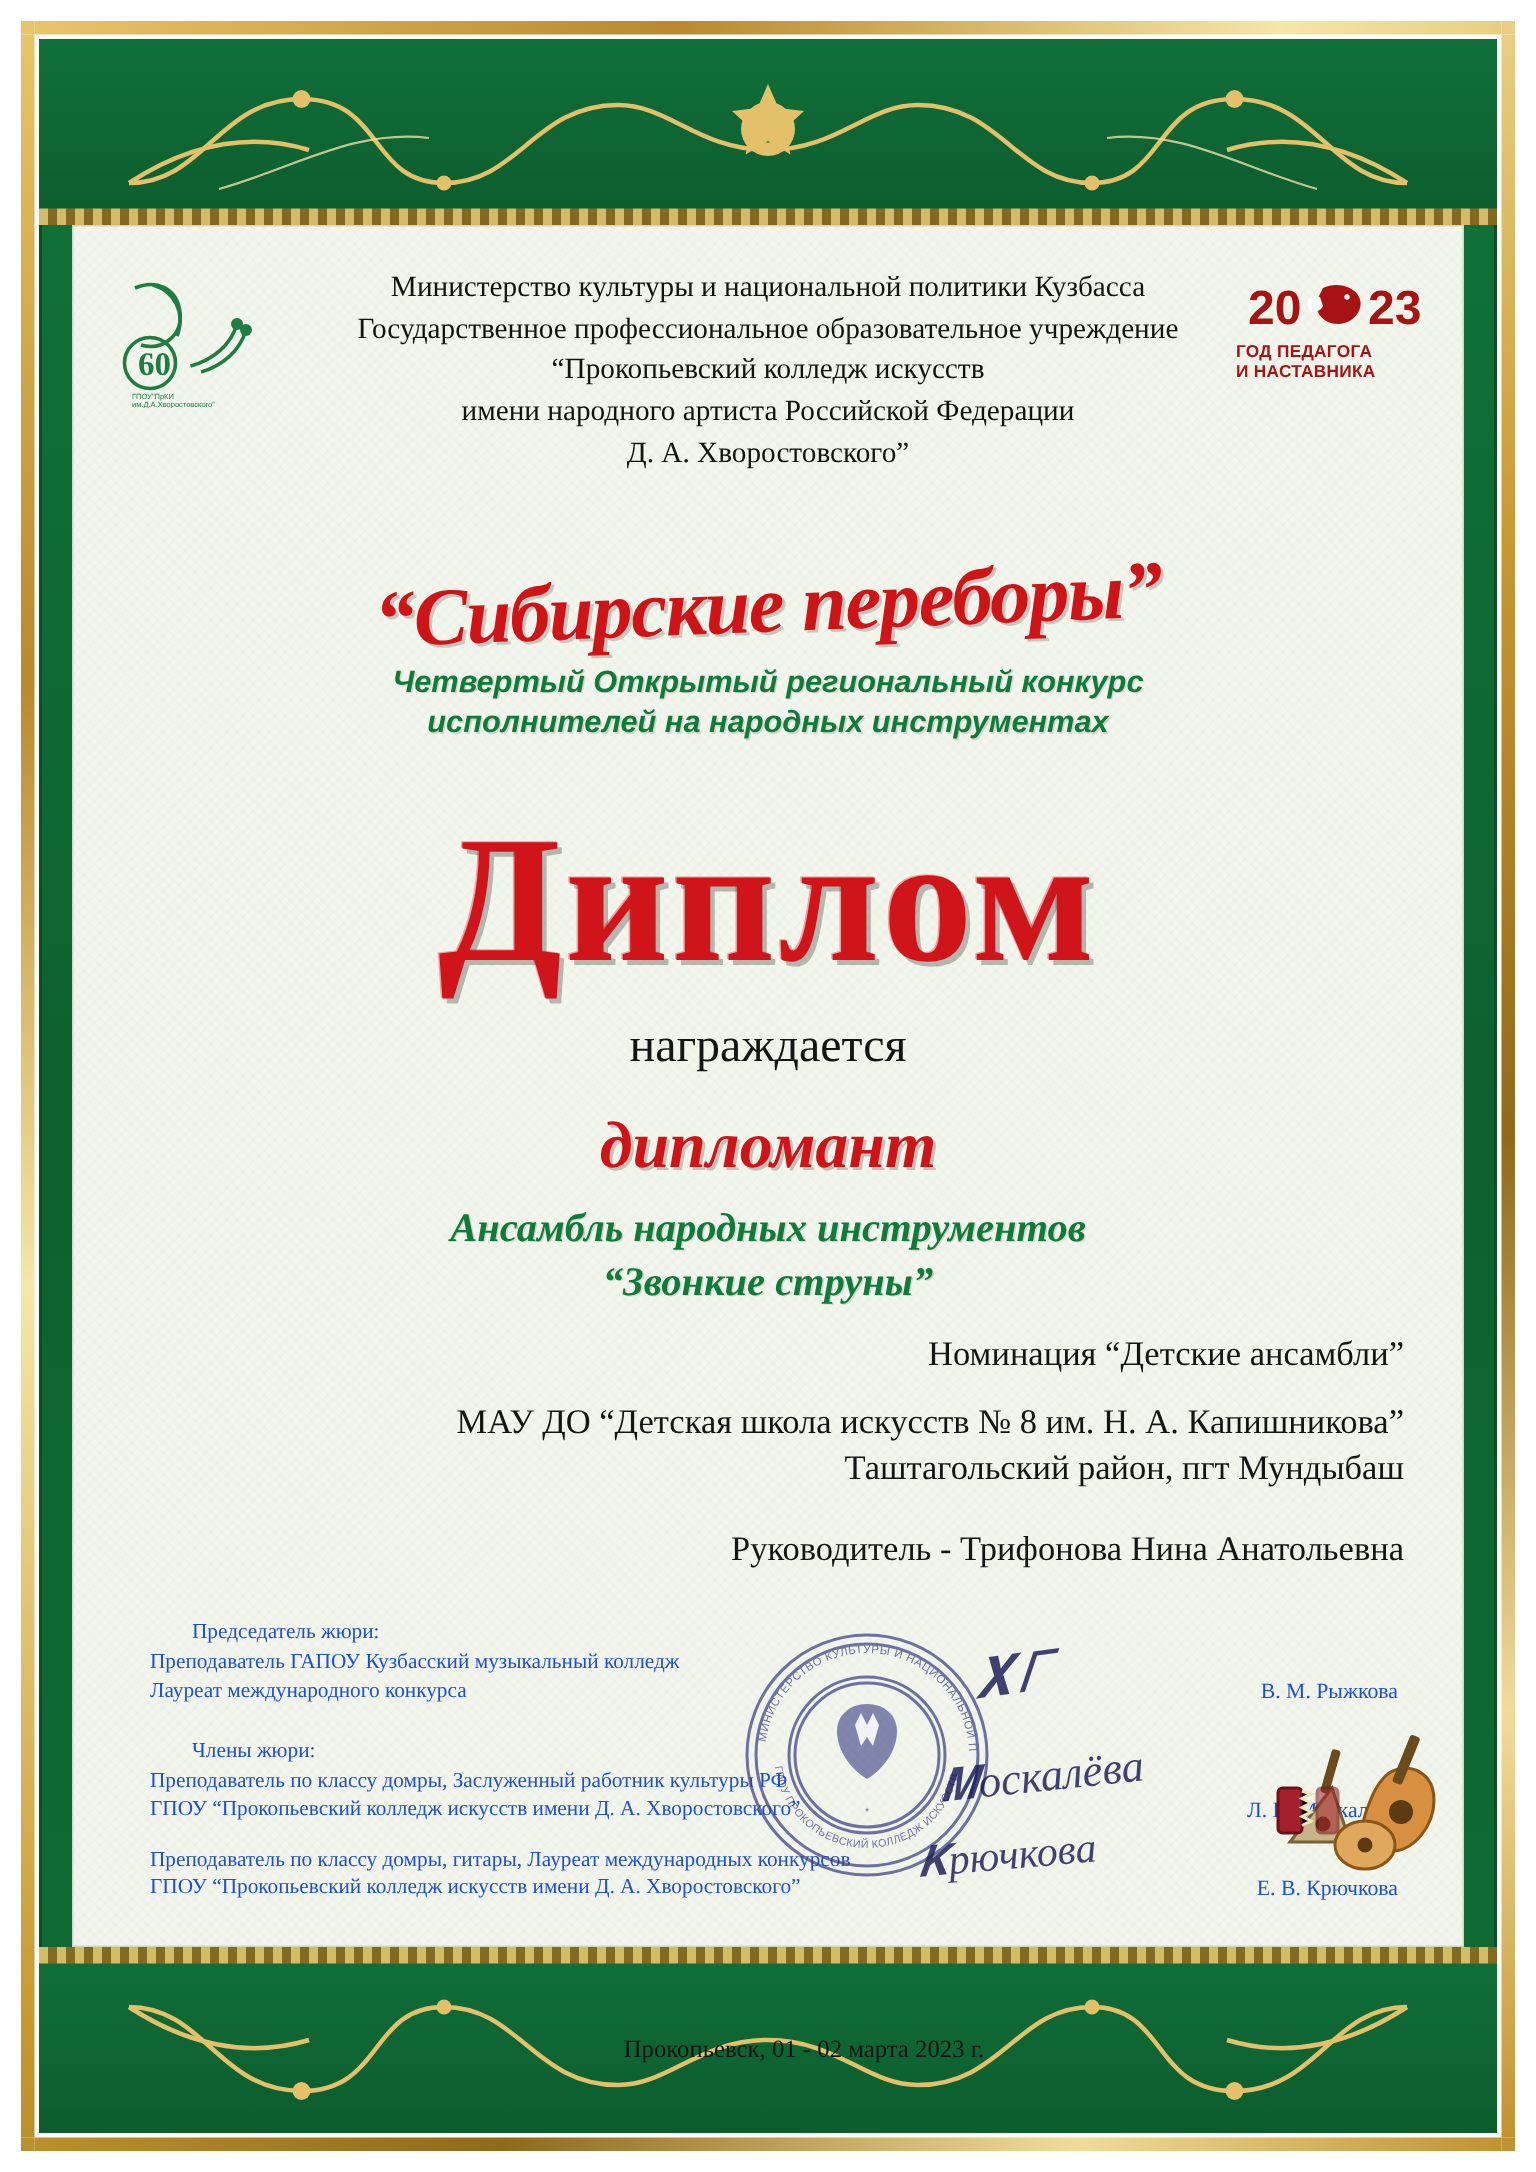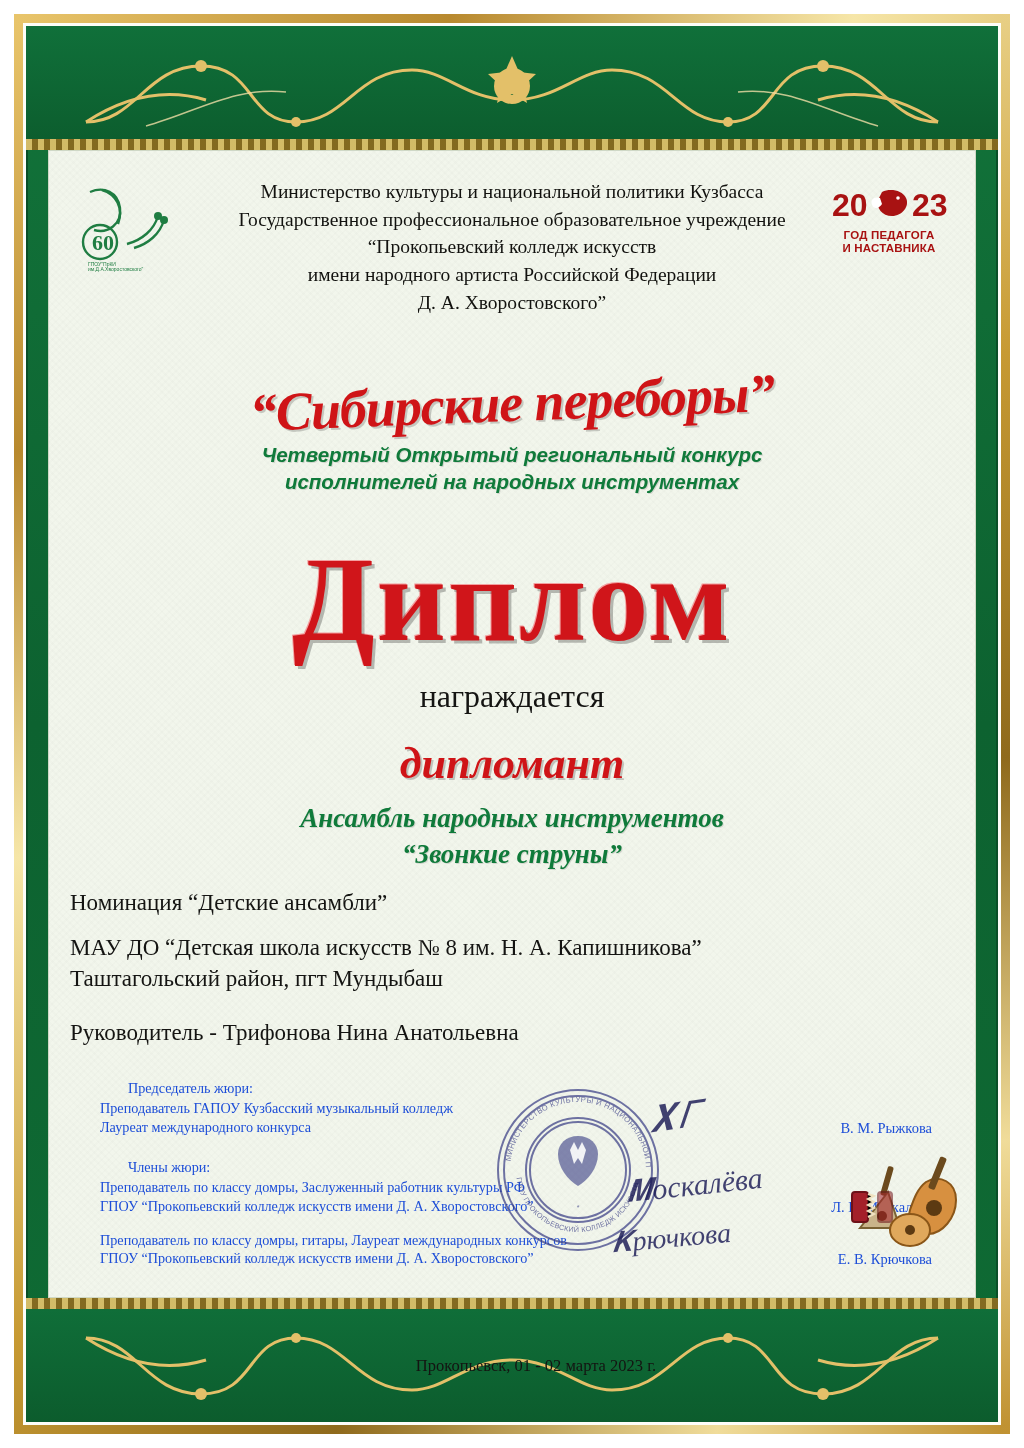--- a/index.html
+++ b/index.html
@@ -90,21 +90,21 @@
     top: 182px;
     width: 110px;
     height: 90px;
   }
   .logo-right {
     position: absolute;
     right: 70px;
     top: 182px;
     width: 130px;
     height: 96px;
-    text-align: center;
+    text-align: left;
   }
   .year-sub {
     font-family: "Liberation Sans", sans-serif;
     font-weight: bold;
     font-size: 11.5px;
     color: #a81212;
     line-height: 1.15;
     margin-top: 5px;
     letter-spacing: .2px;
   }
@@ -177,22 +177,22 @@
     font-family: "Liberation Serif", serif;
     font-style: italic;
     font-weight: bold;
     font-size: 27px;
     line-height: 1.35;
     color: #0f7a3a;
     text-shadow: 1px 1px 0 rgba(0,0,0,.12);
   }
   .details {
     position: absolute;
-    left: 70px; right: 55px; top: 890px;
-    text-align: left;
+    left: 70px; right: 88px; top: 890px;
+    text-align: right;
     color: #141412;
   }
   .nomination { font-size: 23px; margin-bottom: 16px; }
   .school { font-size: 23px; line-height: 1.35; }
   .teacher { font-size: 23px; margin-top: 26px; }
 
   
   .jury {
     position: absolute;
     left: 100px; right: 92px; top: 1080px;

